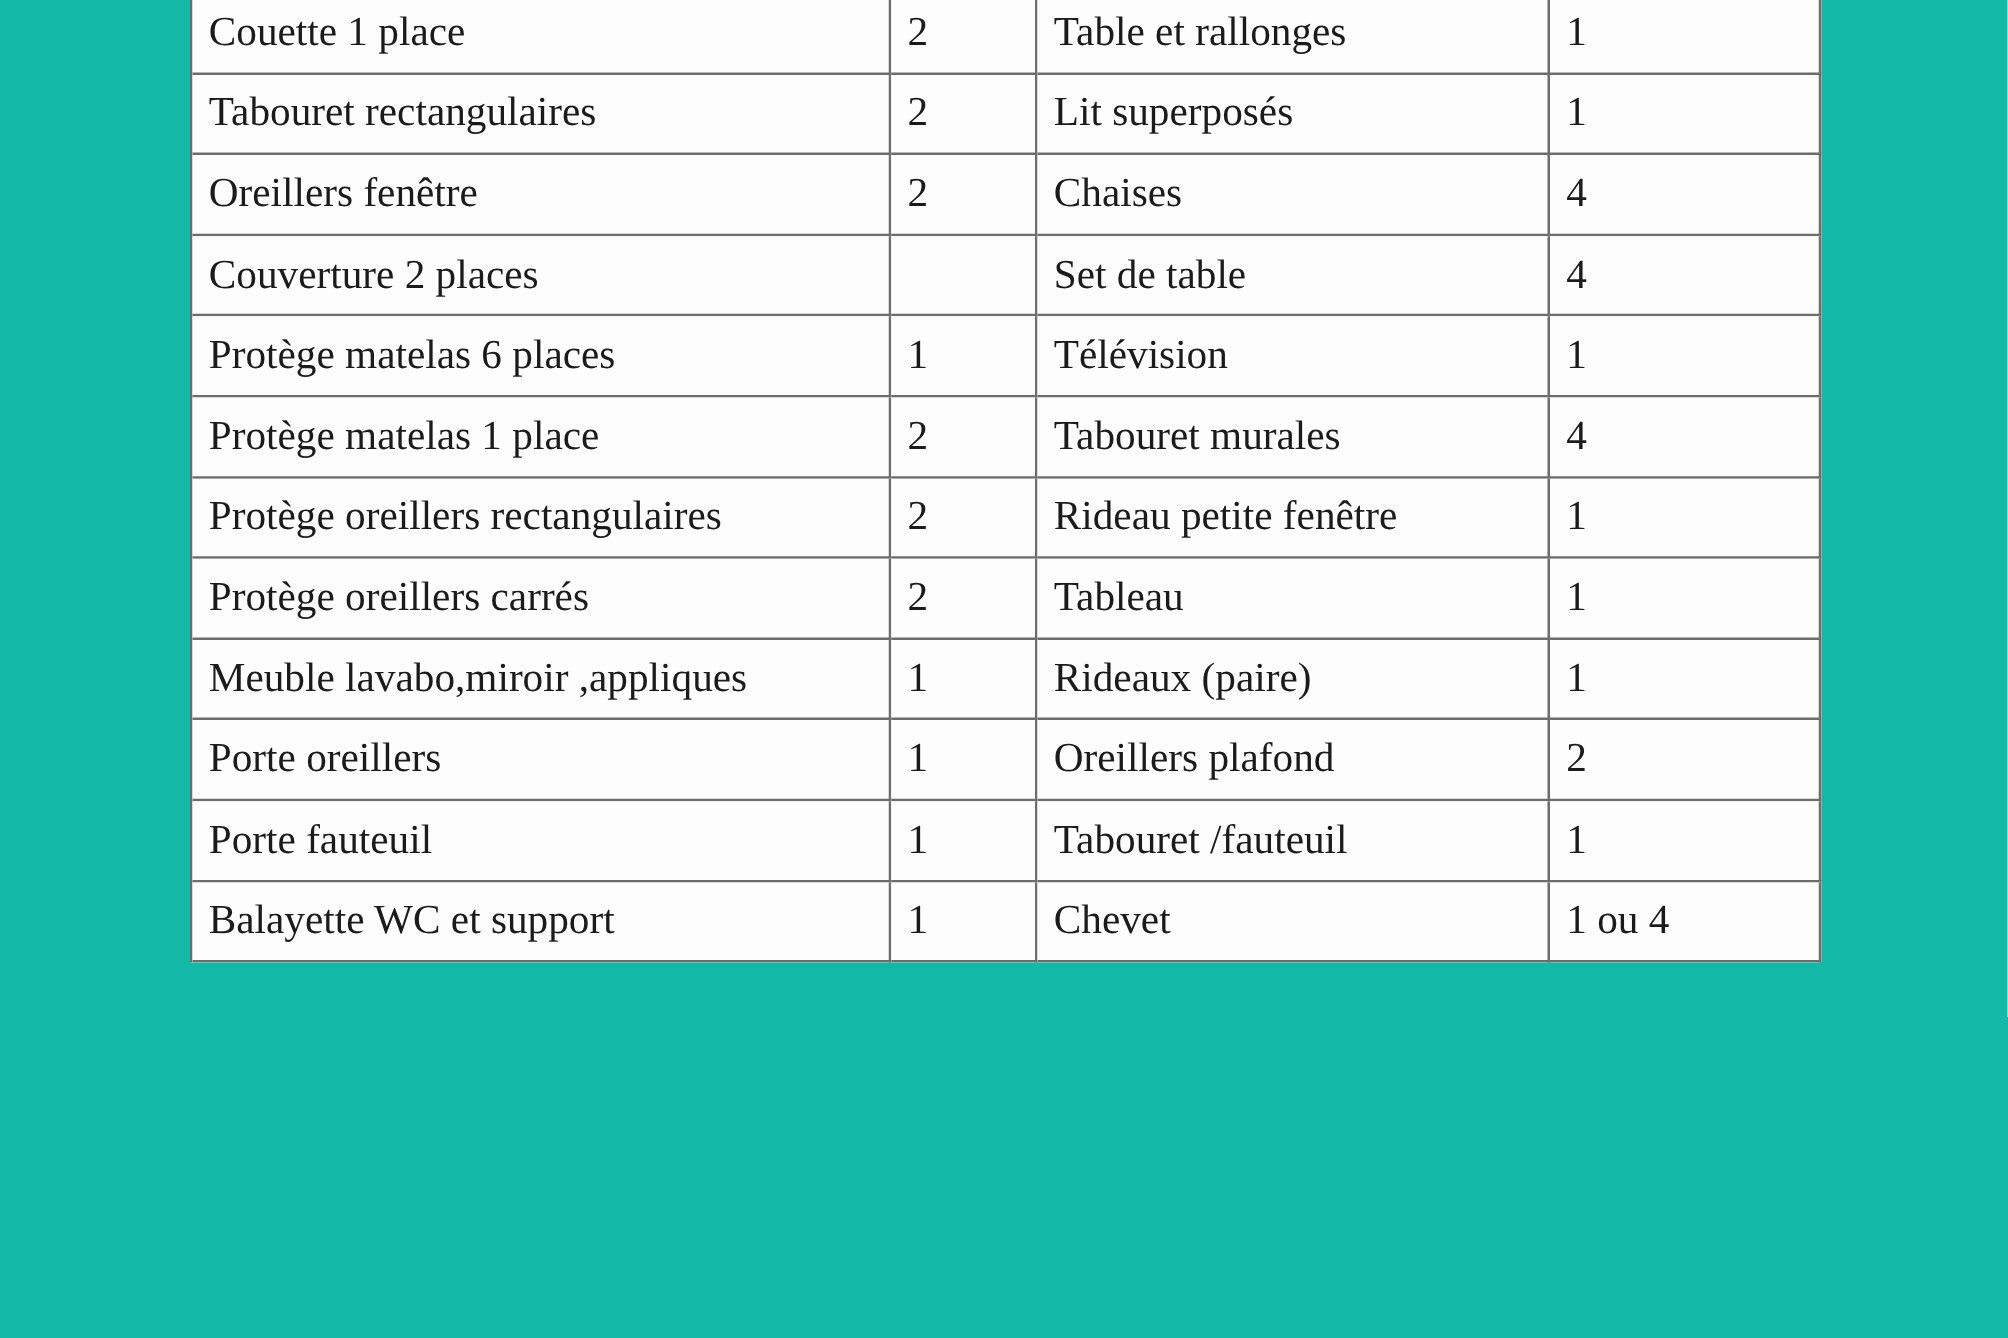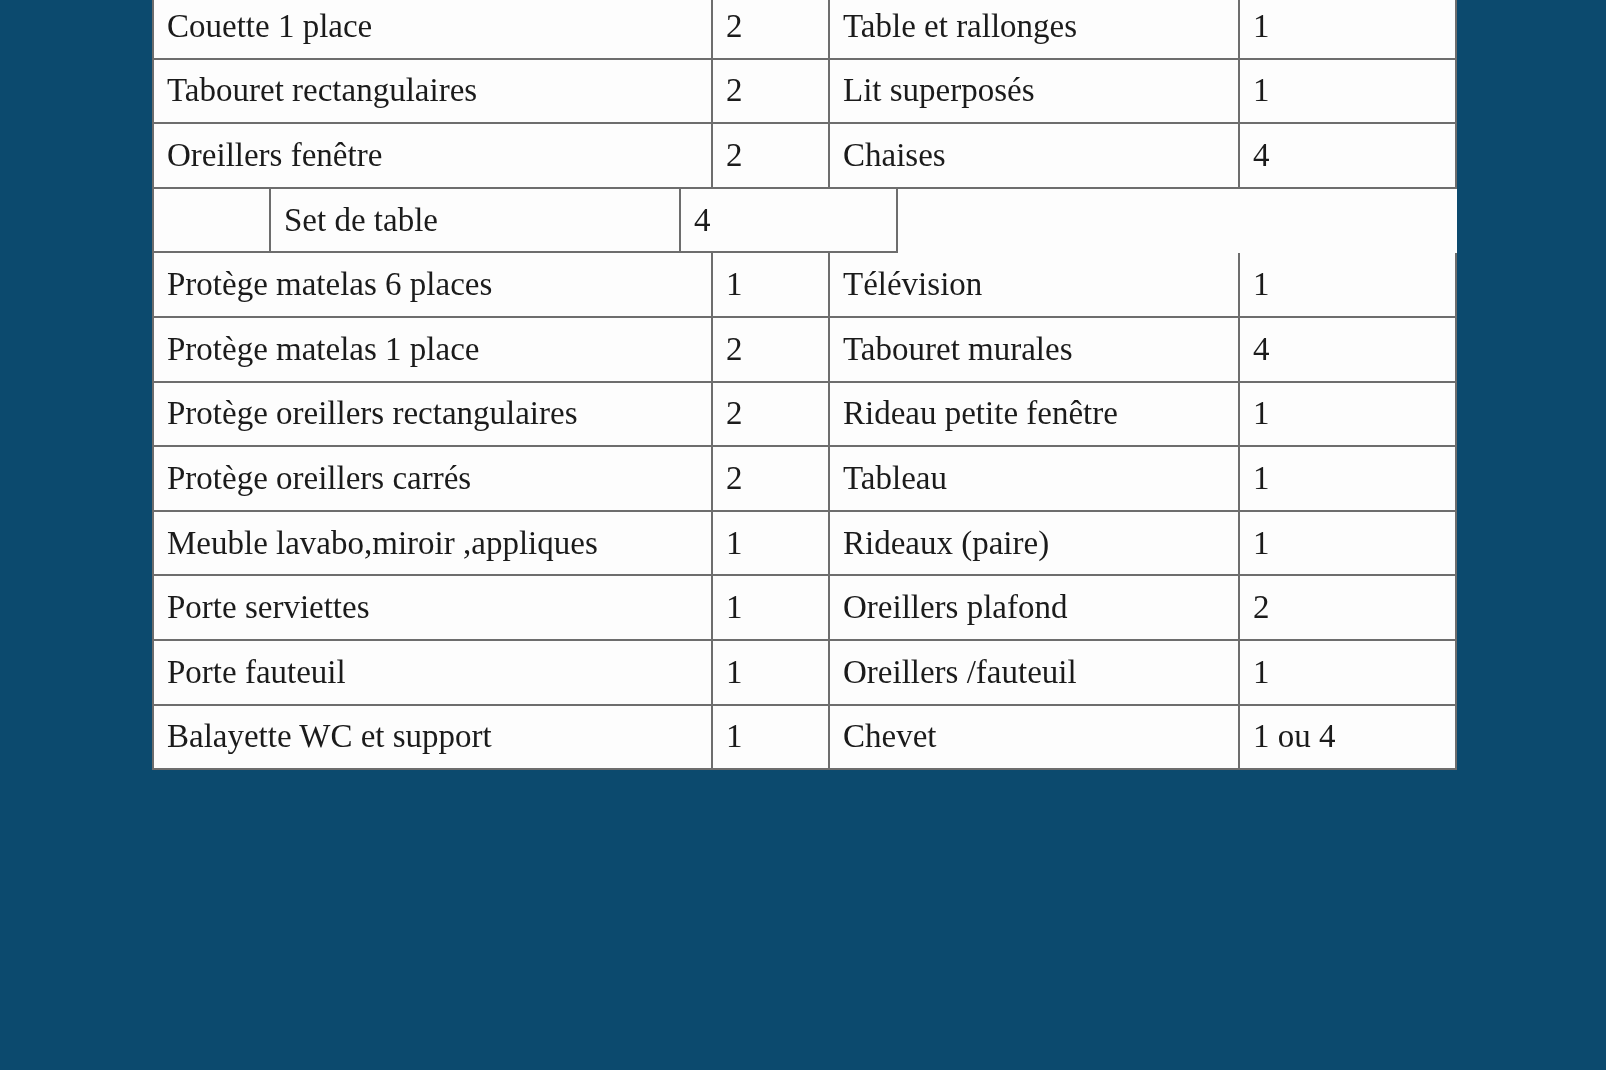--- a/index.html
+++ b/index.html
@@ -10,21 +10,21 @@
     width: 1606px;
     height: 1070px;
     background: #ffffff;
     overflow: hidden;
     position: relative;
     font-family: "Liberation Serif", "DejaVu Serif", serif;
   }
   .page {
     position: absolute;
     inset: 0;
-    background: #0c4a6e;
+    background: #14b8a6;
     text-align: right;
   }
   .inv-table {
     position: absolute;
     left: 152px;
     top: -7px;               
     width: 1303px;
     border-top: 2px solid #6d6d6d;
     border-left: 2px solid #6d6d6d;
     background: #fdfdfd;
@@ -70,20 +70,21 @@
         <div class="cell c3">Lit superposés</div>
         <div class="cell c4">1</div>
       </div>
       <div class="row">
         <div class="cell c1">Oreillers fenêtre</div>
         <div class="cell c2">2</div>
         <div class="cell c3">Chaises</div>
         <div class="cell c4">4</div>
       </div>
       <div class="row">
+        <div class="cell c1">Couverture 2 places</div>
         <div class="cell c2"></div>
         <div class="cell c3">Set de table</div>
         <div class="cell c4">4</div>
       </div>
       <div class="row">
         <div class="cell c1">Protège matelas 6 places</div>
         <div class="cell c2">1</div>
         <div class="cell c3">Télévision</div>
         <div class="cell c4">1</div>
       </div>
@@ -105,29 +106,29 @@
         <div class="cell c3">Tableau</div>
         <div class="cell c4">1</div>
       </div>
       <div class="row">
         <div class="cell c1">Meuble lavabo,miroir ,appliques</div>
         <div class="cell c2">1</div>
         <div class="cell c3">Rideaux (paire)</div>
         <div class="cell c4">1</div>
       </div>
       <div class="row">
-        <div class="cell c1">Porte serviettes</div>
+        <div class="cell c1">Porte oreillers</div>
         <div class="cell c2">1</div>
         <div class="cell c3">Oreillers plafond</div>
         <div class="cell c4">2</div>
       </div>
       <div class="row">
         <div class="cell c1">Porte fauteuil</div>
         <div class="cell c2">1</div>
-        <div class="cell c3">Oreillers /fauteuil</div>
+        <div class="cell c3">Tabouret /fauteuil</div>
         <div class="cell c4">1</div>
       </div>
       <div class="row">
         <div class="cell c1">Balayette WC et support</div>
         <div class="cell c2">1</div>
         <div class="cell c3">Chevet</div>
         <div class="cell c4">1 ou 4</div>
       </div>
     </div>
 </div>

